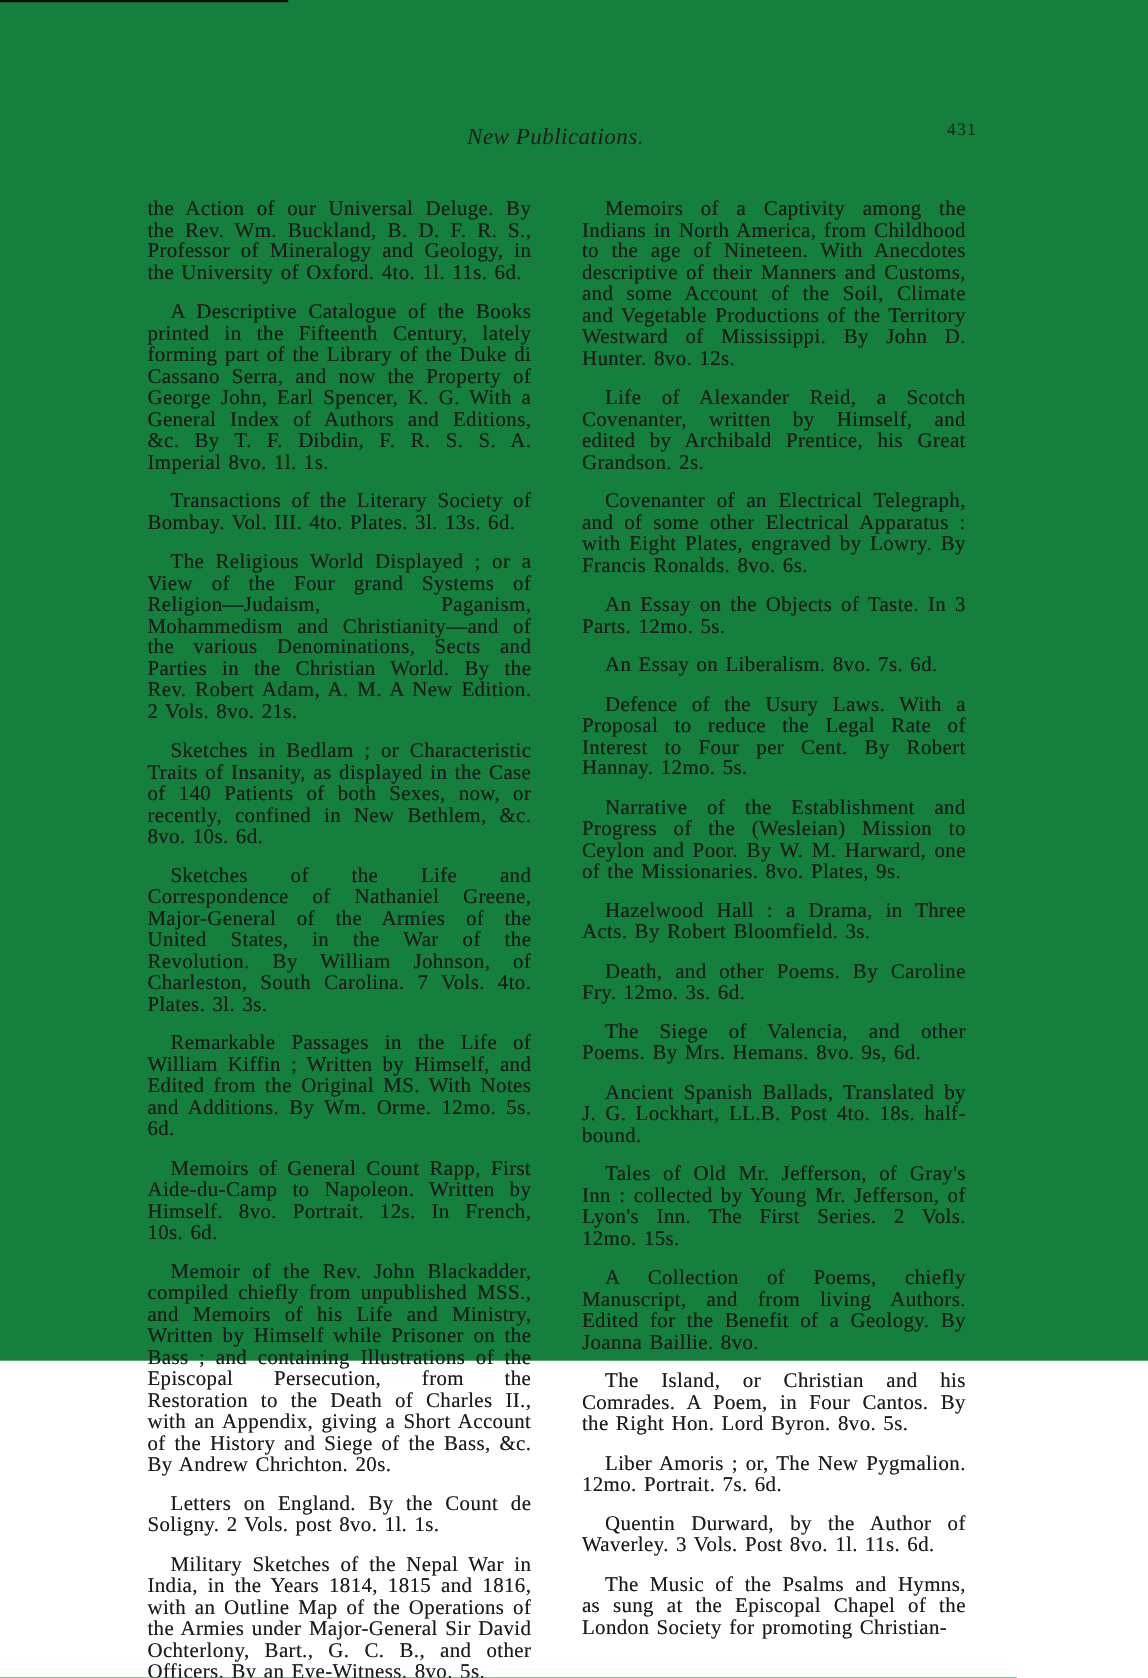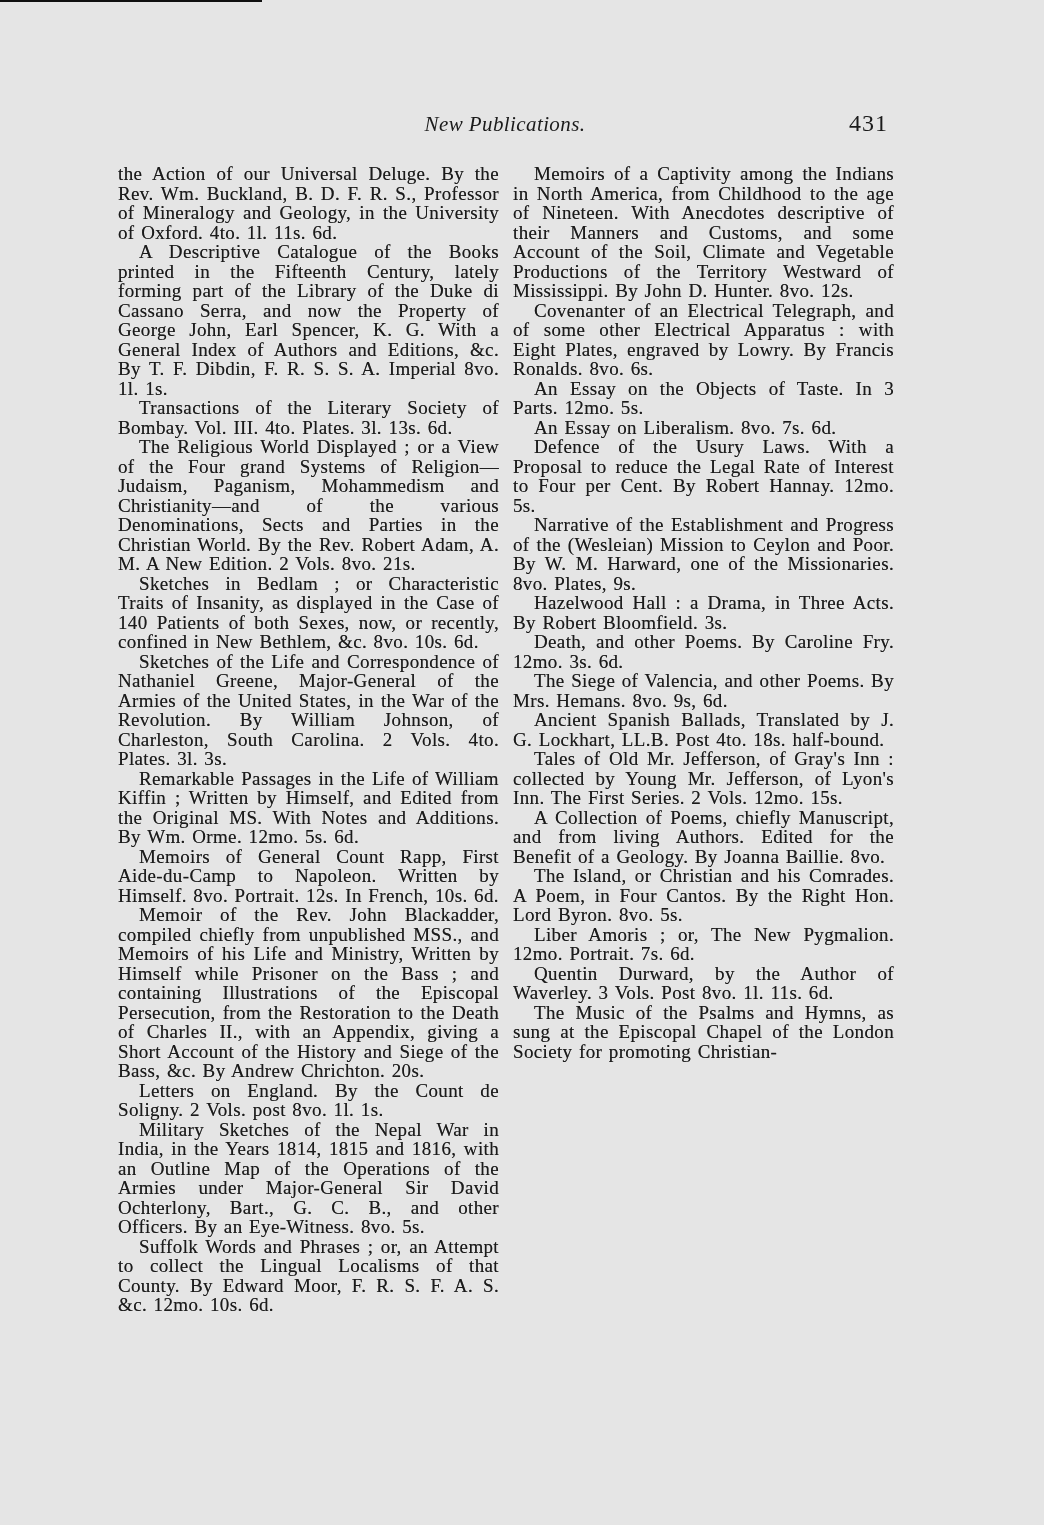--- a/index.html
+++ b/index.html
@@ -8,22 +8,22 @@
     height: 1525px;
     background: #ffffff;
     font-family: "Liberation Serif", "DejaVu Serif", serif;
     color: #1b1b1b;
     position: relative;
     overflow: hidden;
   }
   .page {
     position: relative;
     width: 1044px;
-    height: 1525px;
-    background: #e5e5e5;
+    height: 1237px;
+    background: #15803d;
   }
   .scan-edge {
     position: absolute;
     top: 0; left: 0;
     width: 262px; height: 2px;
     background: #101010;
   }
   .page-header {
     position: relative;
     padding-top: 112px;
@@ -35,42 +35,42 @@
     transform: translateX(-50%);
     font-style: italic;
     font-size: 21px;
     letter-spacing: 0.4px;
     white-space: nowrap;
   }
   .page-number {
     position: absolute;
     right: 156px;
     top: 110px;
-    font-size: 24px;
+    font-size: 16px;
     letter-spacing: 1px;
   }
   .columns {
     display: flex;
     gap: 14px;
     padding: 22px 150px 0 118px;
     box-sizing: border-box;
     width: 1044px;
   }
   .col {
     flex: 1;
     text-align: justify;
     font-size: 19px;
     line-height: 19.5px;
     letter-spacing: 0.35px;
     word-spacing: 1.5px;
     hyphens: none;
     text-shadow: 0 0 0.4px rgba(10,10,10,0.55);
   }
   .entry {
-    margin: 0;
+    margin: 16px;
     text-indent: 21px;
   }
   .entry.no-indent {
     text-indent: 0;
   }
 </style>
 </head>
 <body style="background: rgb(255, 255, 255); color: rgb(27, 27, 27);">
 
 <div class="page">
@@ -81,30 +81,31 @@
     <span class="page-number">431</span>
   </div>
 
   <div class="columns">
     <div class="col" id="col-left">
         <p class="entry no-indent">the Action of our Universal Deluge.  By the Rev. Wm. Buckland, B. D. F. R. S., Professor of Mineralogy and Geology, in the University of Oxford.  4to.  1l. 11s. 6d.</p>
         <p class="entry">A Descriptive Catalogue of the Books printed in the Fifteenth Century, lately forming part of the Library of the Duke di Cassano Serra, and now the Property of George John, Earl Spencer, K. G.  With a General Index of Authors and Editions, &amp;c.  By T. F. Dibdin, F. R. S. S. A.  Imperial 8vo.  1l. 1s.</p>
         <p class="entry">Transactions of the Literary Society of Bombay.  Vol. III.  4to.  Plates.  3l. 13s. 6d.</p>
         <p class="entry">The Religious World Displayed ; or a View of the Four grand Systems of Religion—Judaism, Paganism, Mohammedism and Christianity—and of the various Denominations, Sects and Parties in the Christian World.  By the Rev. Robert Adam, A. M.  A New Edition.  2 Vols. 8vo.  21s.</p>
         <p class="entry">Sketches in Bedlam ; or Characteristic Traits of Insanity, as displayed in the Case of 140 Patients of both Sexes, now, or recently, confined in New Bethlem, &amp;c.  8vo.  10s. 6d.</p>
-        <p class="entry">Sketches of the Life and Correspondence of Nathaniel Greene, Major-General of the Armies of the United States, in the War of the Revolution.  By William Johnson, of Charleston, South Carolina.  2 Vols.  4to.  Plates.  3l. 3s.</p>
+        <p class="entry">Sketches of the Life and Correspondence of Nathaniel Greene, Major-General of the Armies of the United States, in the War of the Revolution.  By William Johnson, of Charleston, South Carolina.  7 Vols.  4to.  Plates.  3l. 3s.</p>
         <p class="entry">Remarkable Passages in the Life of William Kiffin ; Written by Himself, and Edited from the Original MS.  With Notes and Additions.  By Wm. Orme. 12mo.  5s. 6d.</p>
         <p class="entry">Memoirs of General Count Rapp, First Aide-du-Camp to Napoleon.  Written by Himself.  8vo.  Portrait.  12s.  In French, 10s. 6d.</p>
         <p class="entry">Memoir of the Rev. John Blackadder, compiled chiefly from unpublished MSS., and Memoirs of his Life and Ministry, Written by Himself while Prisoner on the Bass ; and containing Illustrations of the Episcopal Persecution, from the Restoration to the Death of Charles II., with an Appendix, giving a Short Account of the History and Siege of the Bass, &amp;c.  By Andrew Chrichton.  20s.</p>
         <p class="entry">Letters on England.  By the Count de Soligny.  2 Vols. post 8vo.  1l. 1s.</p>
         <p class="entry">Military Sketches of the Nepal War in India, in the Years 1814, 1815 and 1816, with an Outline Map of the Operations of the Armies under Major-General Sir David Ochterlony, Bart., G. C. B., and other Officers.  By an Eye-Witness.  8vo. 5s.</p>
         <p class="entry">Suffolk Words and Phrases ; or, an Attempt to collect the Lingual Localisms of that County.  By Edward Moor, F. R. S. F. A. S. &amp;c.  12mo.  10s. 6d.</p>
       </div>
     <div class="col" id="col-right">
         <p class="entry">Memoirs of a Captivity among the Indians in North America, from Childhood to the age of Nineteen.  With Anecdotes descriptive of their Manners and Customs, and some Account of the Soil, Climate and Vegetable Productions of the Territory Westward of Mississippi.  By John D. Hunter.  8vo.  12s.</p>
+        <p class="entry">Life of Alexander Reid, a Scotch Covenanter, written by Himself, and edited by Archibald Prentice, his Great Grandson.  2s.</p>
         <p class="entry">Covenanter of an Electrical Telegraph, and of some other Electrical Apparatus : with Eight Plates, engraved by Lowry. By Francis Ronalds.  8vo.  6s.</p>
         <p class="entry">An Essay on the Objects of Taste.  In 3 Parts.  12mo.  5s.</p>
         <p class="entry">An Essay on Liberalism.  8vo.  7s. 6d.</p>
         <p class="entry">Defence of the Usury Laws.  With a Proposal to reduce the Legal Rate of Interest to Four per Cent.  By Robert Hannay.  12mo.  5s.</p>
         <p class="entry">Narrative of the Establishment and Progress of the (Wesleian) Mission to Ceylon and Poor.  By W. M. Harward, one of the Missionaries.  8vo.  Plates, 9s.</p>
         <p class="entry">Hazelwood Hall : a Drama, in Three Acts.  By Robert Bloomfield.  3s.</p>
         <p class="entry">Death, and other Poems.  By Caroline Fry.  12mo.  3s. 6d.</p>
         <p class="entry">The Siege of Valencia, and other Poems.  By Mrs. Hemans.  8vo.  9s, 6d.</p>
         <p class="entry">Ancient Spanish Ballads, Translated by J. G. Lockhart, LL.B.  Post 4to.  18s. half-bound.</p>
         <p class="entry">Tales of Old Mr. Jefferson, of Gray's Inn : collected by Young Mr. Jefferson, of Lyon's Inn.  The First Series.  2 Vols. 12mo.  15s.</p>

